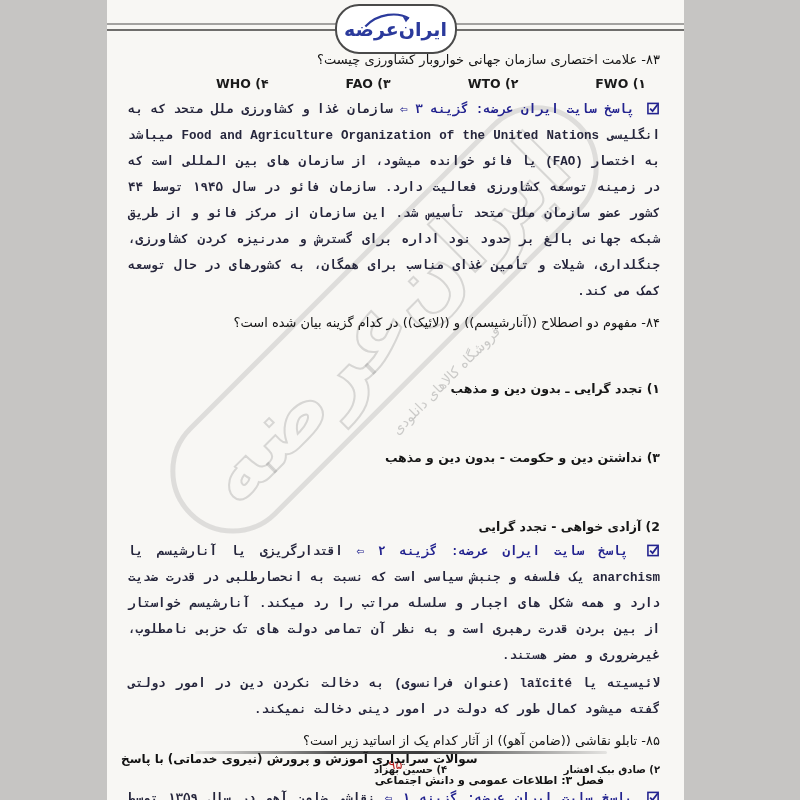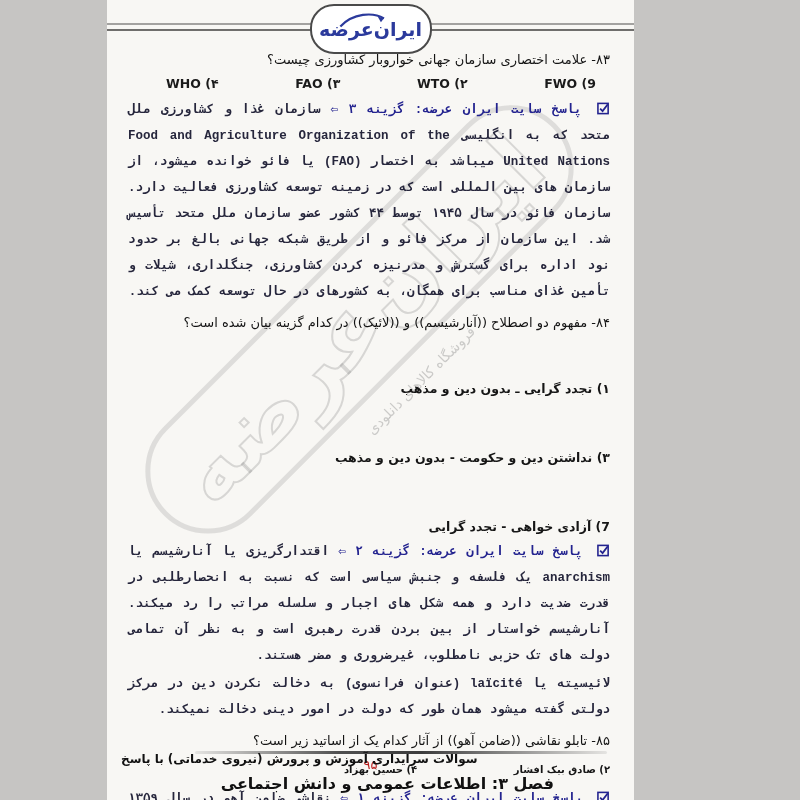--- a/index.html
+++ b/index.html
@@ -2,21 +2,21 @@
 <html lang="fa"><head>
 <meta charset="utf-8">
 <style>
   html,body { margin:0; padding:0; }
   body {
     width:800px; height:800px; position:relative; overflow:hidden;
     background:#c6c5c3;
     font-family:"DejaVu Sans", sans-serif;
   }
   .page {
-    position:absolute; left:107px; top:0; width:527px; height:800px;
+    position:absolute; left:107px; top:0; width:577px; height:800px;
     background:#f8f7f4;
   }
   
   .rule-top, .rule-bottom { position:absolute; left:0; right:0; z-index:1; }
   .rule-top    { top:23px; height:2px; background:#a3a2a0; }
   .rule-bottom { top:29px; height:2px; background:#6f6e6c; }
   .logo-box {
     position:absolute; top:4px; left:50%; transform:translateX(-50%);
     width:118px; height:46px; background:#ffffff;
     border:2px solid #4a4a4a; border-radius:24px;
@@ -75,21 +75,21 @@
     position:absolute; top:751px; left:88px; width:412px; height:3px; z-index:2;
     background:linear-gradient(to right, rgba(120,120,120,0.15), #4f4f4f 35%, #3c3c3c 55%, rgba(120,120,120,0.15));
     border-radius:2px;
   }
   .page-number {
     position:absolute; top:757px; left:0; width:100%; z-index:2;
     text-align:center; font-size:13px; font-weight:normal; color:#b91c1c;
   }
   .footer-chapter {
     position:absolute; top:774px; right:80px; z-index:2; direction:rtl;
-    font-size:16px; font-weight:bold; color:#111;
+    font-size:11px; font-weight:bold; color:#111;
   }
   .footer-book {
     position:absolute; top:752px; left:14px; z-index:2; direction:rtl;
     font-size:12px; font-weight:bold; color:#111;
   }
 </style>
 </head>
 <body>
 
 <div class="page">
@@ -109,52 +109,52 @@
       <span class="wm-text">ایران‌عرضه</span>
     </div>
     <div class="wm-sub">فروشگاه کالاهای دانلودی</div>
   </div>
 
   <div class="content">
 
     <div>
       <div class="q-title">۸۳- علامت اختصاری سازمان جهانی خواروبار کشاورزی چیست؟</div>
       <div class="opts-row">
-        <span class="opt">9) FWO</span>
+        <span class="opt">۱) FWO</span>
         <span class="opt">۲) WTO</span>
         <span class="opt">۳) FAO</span>
         <span class="opt">۴) WHO</span>
       </div>
       <div class="answer">
         <span class="chk"><svg viewBox="0 0 14 14" width="13" height="13">
               <rect x="1" y="1.5" width="11" height="11" fill="none" stroke="#23238f" stroke-width="1.7"></rect>
               <path d="M3.4 7.2 L6 9.8 L11.6 2.4" fill="none" stroke="#23238f" stroke-width="1.9"></path>
             </svg></span>
         <span class="ans-label">پاسخ سایت ایران عرضه: گزینه ۳ ⇦</span>
         <span class="ans-body">سازمان غذا و کشاورزی ملل متحد که به انگلیسی Food and Agriculture Organization of the United Nations میباشد به اختصار (FAO) یا فائو خوانده میشود، از سازمان های بین المللی است که در زمینه توسعه کشاورزی فعالیت دارد. سازمان فائو در سال ۱۹۴۵ توسط ۴۴ کشور عضو سازمان ملل متحد تأسیس شد. این سازمان از مرکز فائو و از طریق شبکه جهانی بالغ بر حدود نود اداره برای گسترش و مدرنیزه کردن کشاورزی، جنگلداری، شیلات و تأمین غذای مناسب برای همگان، به کشورهای در حال توسعه کمک می کند.</span>
       </div>
     </div>
 
     <div>
       <div class="q-title">۸۴- مفهوم دو اصطلاح ((آنارشیسم)) و ((لائیک)) در کدام گزینه بیان شده است؟</div>
       <div class="opts-list">
         <span class="opt">۱) تجدد گرایی ـ بدون دین و مذهب</span>
         <span class="opt">۳) نداشتن دین و حکومت - بدون دین و مذهب</span>
-        <span class="opt">7) آزادی خواهی - تجدد گرایی</span>
+        <span class="opt">2) آزادی خواهی - تجدد گرایی</span>
       </div>
       <div class="answer">
         <span class="chk"><svg viewBox="0 0 14 14" width="13" height="13">
               <rect x="1" y="1.5" width="11" height="11" fill="none" stroke="#23238f" stroke-width="1.7"></rect>
               <path d="M3.4 7.2 L6 9.8 L11.6 2.4" fill="none" stroke="#23238f" stroke-width="1.9"></path>
             </svg></span>
         <span class="ans-label">پاسخ سایت ایران عرضه: گزینه ۲ ⇦</span>
         <span class="ans-body">اقتدارگریزی یا آنارشیسم یا anarchism یک فلسفه و جنبش سیاسی است که نسبت به انحصارطلبی در قدرت ضدیت دارد و همه شکل های اجبار و سلسله مراتب را رد میکند. آنارشیسم خواستار از بین بردن قدرت رهبری است و به نظر آن تمامی دولت های تک حزبی نامطلوب، غیرضروری و مضر هستند.</span>
       </div>
       <div class="answer cont">
-        <span class="ans-body">لائیسیته یا laïcité (عنوان فرانسوی) به دخالت نکردن دین در مرکز دولتی گفته میشود همان طور که دولت در امور دینی دخالت نمیکند.</span>
+        <span class="ans-body">لائیسیته یا laïcité (عنوان فرانسوی) به دخالت نکردن دین در امور دولتی گفته میشود کمال طور که دولت در امور دینی دخالت نمیکند.</span>
       </div>
     </div>
 
     <div>
       <div class="q-title">۸۵- تابلو نقاشی ((ضامن آهو)) از آثار کدام یک از اساتید زیر است؟</div>
       <div class="opts-grid">
         <span class="opt">۲) صادق بیک افشار</span>
         <span class="opt">۴) حسین بهزاد</span>
       </div>
       <div class="answer">

